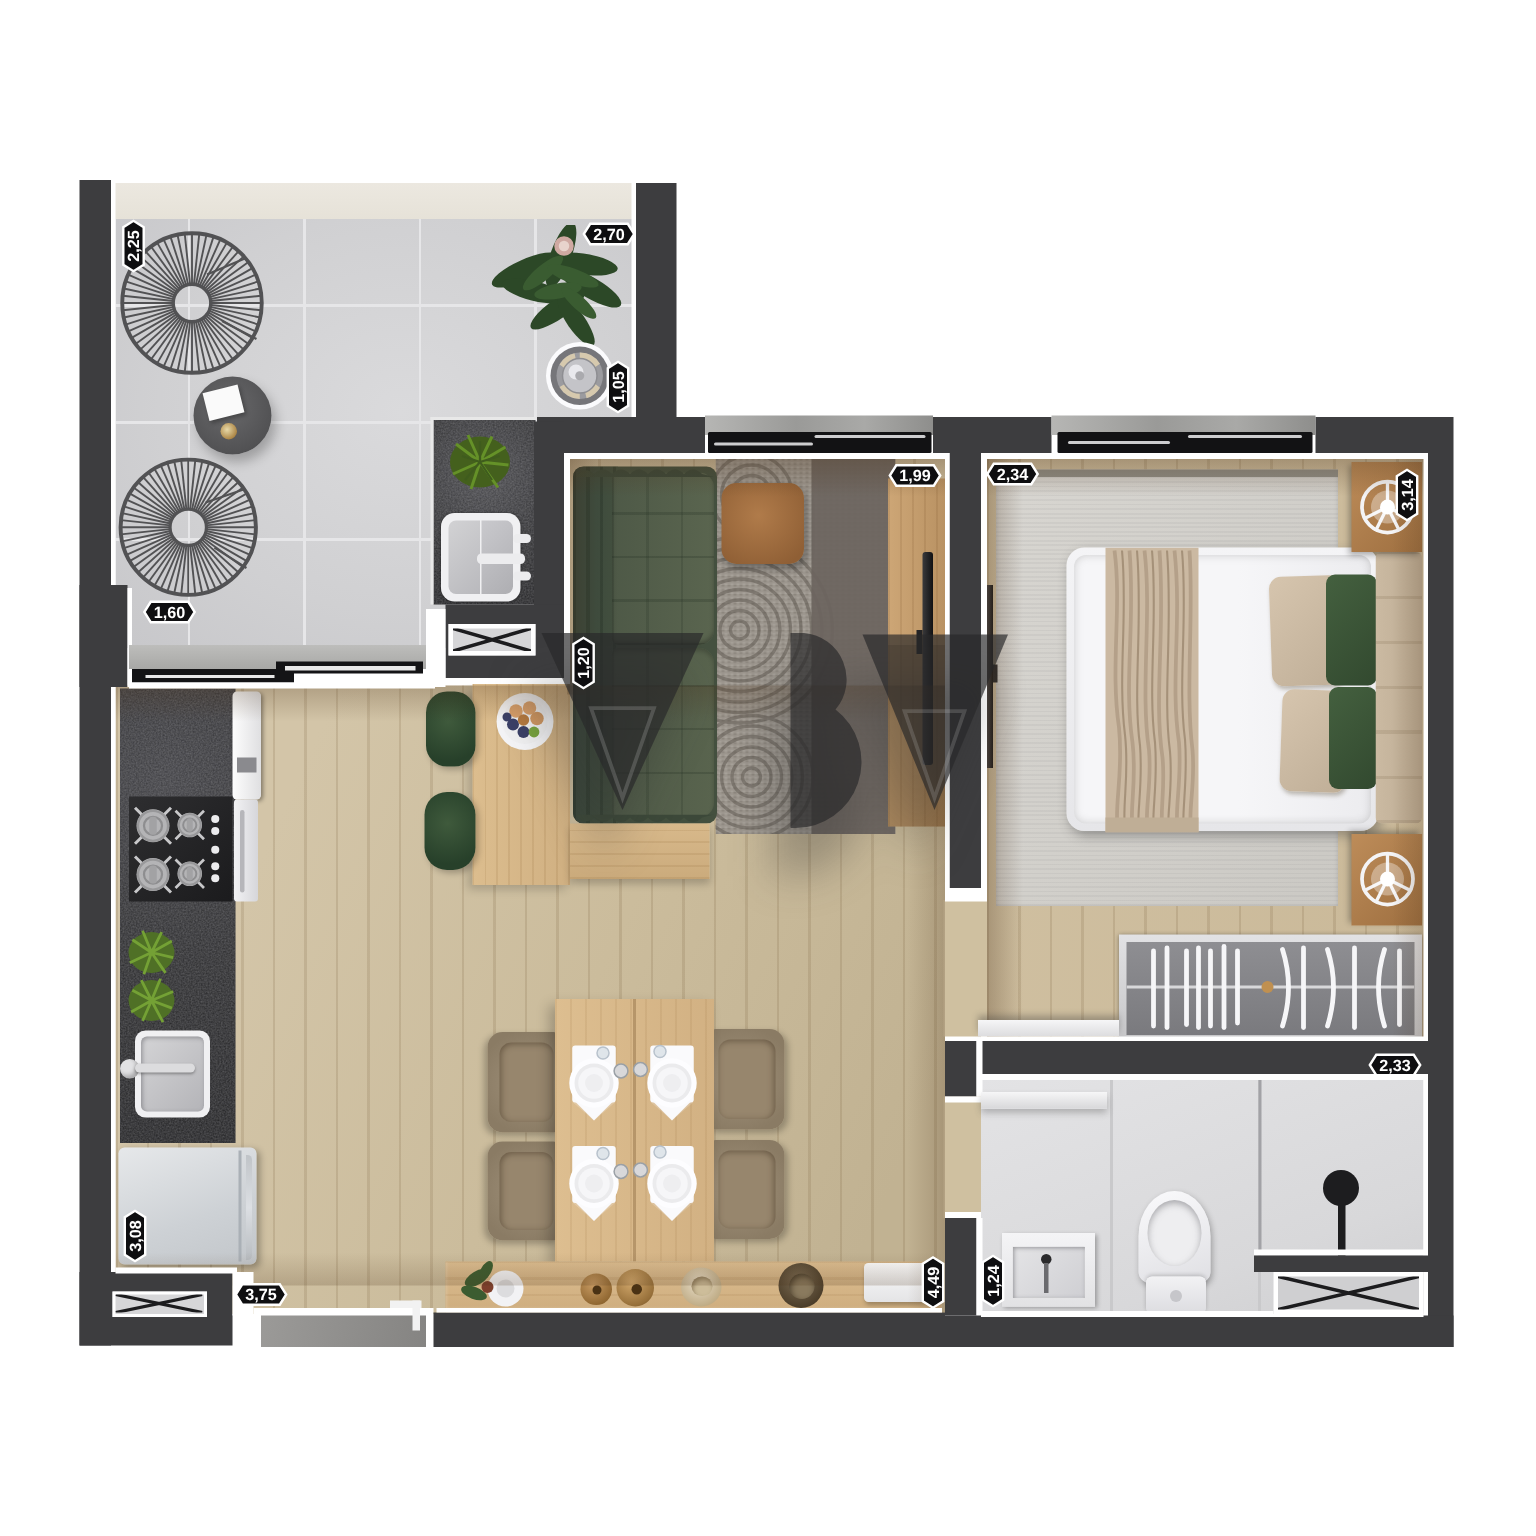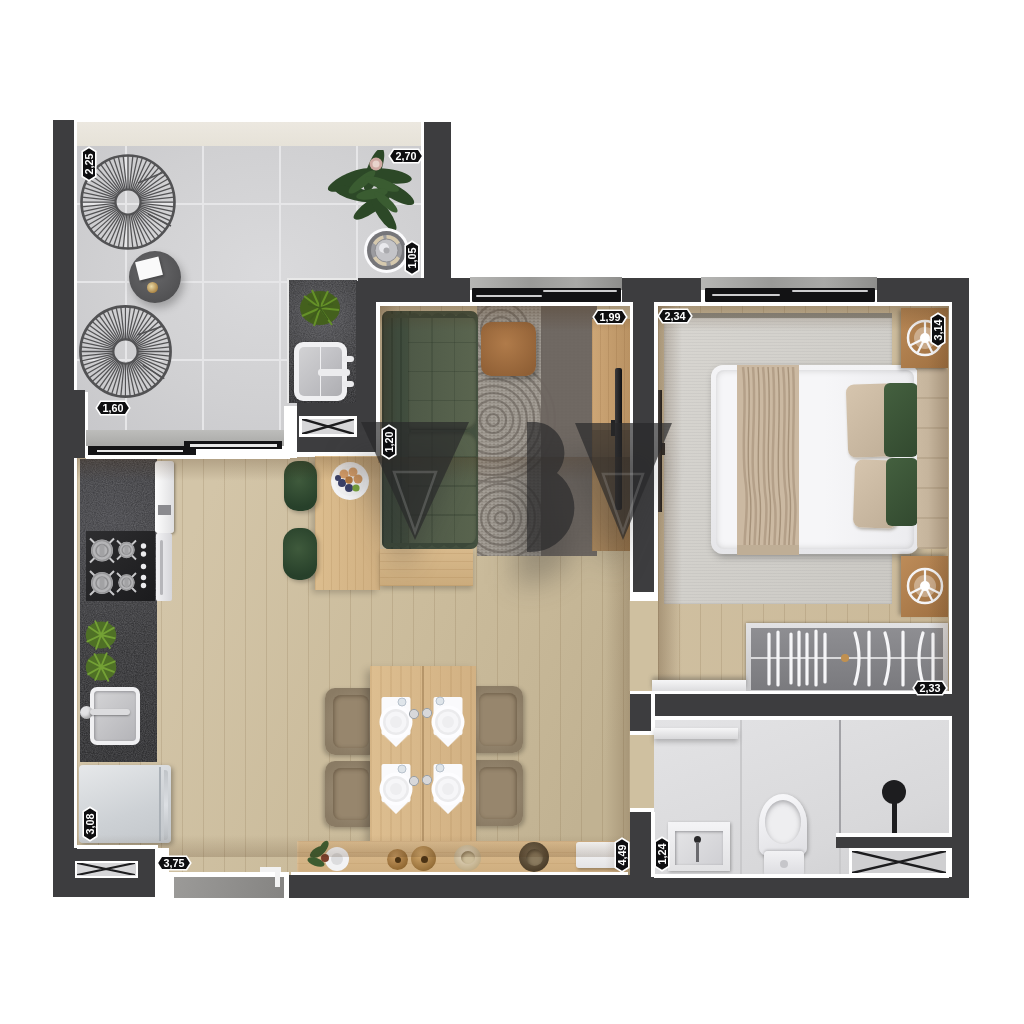--- a/index.html
+++ b/index.html
@@ -723,19 +723,19 @@
   </svg>
 </div>
 
 <div class="lbl" style="left:643.5px;top:845.5px;width:36px;height:16px;transform:rotate(-90deg);">
   <svg width="36" height="16" viewBox="0 0 36 16">
     <polygon points="5.5,1.2 30.5,1.2 34.8,8 30.5,14.8 5.5,14.8 1.2,8" fill="#0e0e10" stroke="#fff" stroke-width="1.6"></polygon>
     <text x="18" y="11.8" text-anchor="middle" fill="#fff" font-size="10.8" font-weight="bold" font-family="Liberation Sans">1,24</text>
   </svg>
 </div>
 
-<div class="lbl" style="left:911.5px;top:680px;width:36px;height:16px;">
+<div class="lbl" style="left:911.5px;top:702px;width:36px;height:16px;">
   <svg width="36" height="16" viewBox="0 0 36 16">
     <polygon points="5.5,1.2 30.5,1.2 34.8,8 30.5,14.8 5.5,14.8 1.2,8" fill="#0e0e10" stroke="#fff" stroke-width="1.6"></polygon>
     <text x="18" y="11.8" text-anchor="middle" fill="#fff" font-size="10.8" font-weight="bold" font-family="Liberation Sans">2,33</text>
   </svg>
 </div>
 </div>
 
 </body></html>

